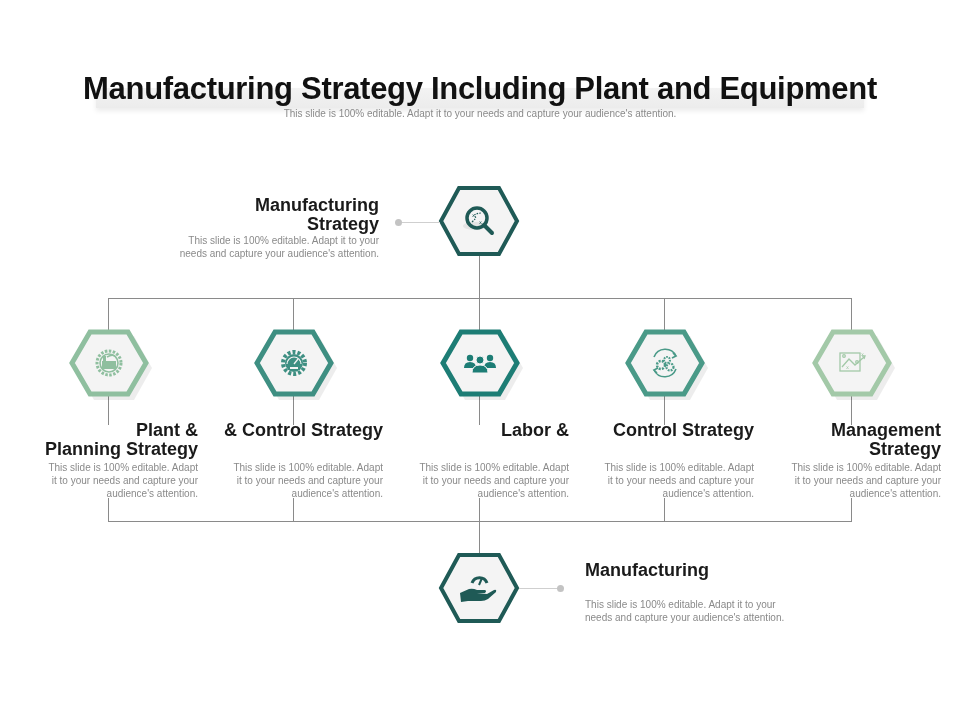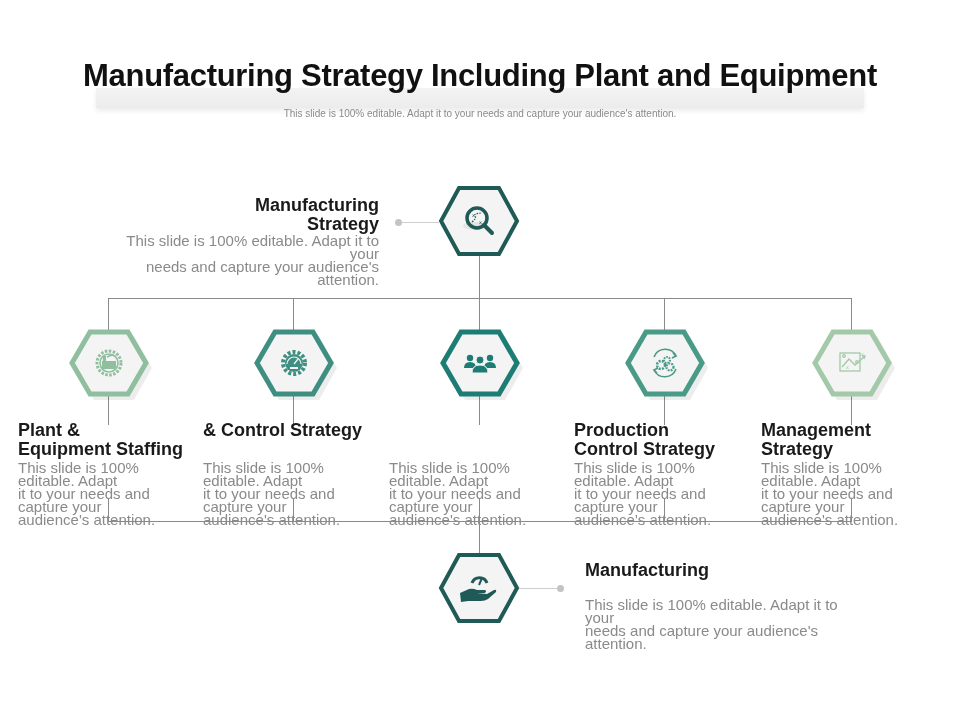--- a/index.html
+++ b/index.html
@@ -1,29 +1,29 @@
 <!DOCTYPE html>
 <html><head>
 <meta charset="utf-8">
 <style>
   html, body { margin:0; padding:0; }
   body { width:960px; height:720px; background:#ffffff; position:relative; overflow:hidden;
          font-family:"Liberation Sans", sans-serif; }
   .title-band { position:absolute; left:96px; top:88px; width:768px; height:20px;
                 background:linear-gradient(#f3f3f3,#ececec); box-shadow:0 3px 5px rgba(0,0,0,0.08); }
-  .title { position:absolute; left:0; top:58px; width:960px; text-align:center;
+  .title { position:absolute; left:0; top:71px; width:960px; text-align:center;
            font-size:31px; font-weight:bold; color:#111; letter-spacing:-0.3px; }
   .subtitle { position:absolute; left:0; top:108px; width:960px; text-align:center;
               font-size:10px; color:#8a8a8a; }
   .line { position:absolute; background:#8a8a8a; }
   .hex { position:absolute; }
   .hex svg { display:block; overflow:visible; }
   .label { position:absolute; font-weight:bold; font-size:18px; color:#1a1a1a; line-height:19px; }
-  .desc { position:absolute; font-size:15px; color:#8a8a8a; line-height:13px; }
-  .center { text-align:left; }
+  .desc { position:absolute; font-size:10px; color:#8a8a8a; line-height:13px; }
+  .center { text-align:right; }
   .right { text-align:right; }
   .dot { position:absolute; width:7px; height:7px; border-radius:50%; background:#c3c3c3; }
   .connector { position:absolute; height:1px; background:#cfcfcf; }
 </style>
 </head>
 <body>
 
 <div class="title-band"></div>
 <div class="title">Manufacturing Strategy Including Plant and Equipment</div>
 <div class="subtitle">This slide is 100% editable.  Adapt it to your needs and capture your audience's attention.</div>
@@ -144,47 +144,47 @@
       <circle cx="31" cy="27" r="1.3"></circle>
       <circle cx="44" cy="33" r="1.3"></circle>
       <text x="48" y="27" font-size="5" fill="#a3c9a8" stroke="none" font-family="DejaVu Sans, sans-serif">x</text>
       <text x="33" y="40" font-size="5" fill="#a3c9a8" stroke="none" font-family="DejaVu Sans, sans-serif">x</text>
     </g>
   </svg>
 </div>
 
 <div class="label center" style="left:18px; top:421px; width:180px;">
   <div>Plant &amp;</div>
-  <div>Equipment Staffing</div>
+  <div>Planning Strategy</div>
 </div>
 <div class="desc center" style="left:18px; top:461px; width:180px;">
   <div>This slide is 100% editable.  Adapt</div>
   <div>it to your needs and capture your</div>
   <div>audience's attention.</div>
 </div>
 
 <div class="label center" style="left:203px; top:421px; width:180px;">
   <div>&amp; Control Strategy</div>
 </div>
 <div class="desc center" style="left:203px; top:461px; width:180px;">
   <div>This slide is 100% editable.  Adapt</div>
   <div>it to your needs and capture your</div>
   <div>audience's attention.</div>
 </div>
 
 <div class="label center" style="left:389px; top:421px; width:180px;">
+  <div>Labor &amp;</div>
 </div>
 <div class="desc center" style="left:389px; top:461px; width:180px;">
   <div>This slide is 100% editable.  Adapt</div>
   <div>it to your needs and capture your</div>
   <div>audience's attention.</div>
 </div>
 
 <div class="label center" style="left:574px; top:421px; width:180px;">
-  <div>Production</div>
   <div>Control Strategy</div>
 </div>
 <div class="desc center" style="left:574px; top:461px; width:180px;">
   <div>This slide is 100% editable.  Adapt</div>
   <div>it to your needs and capture your</div>
   <div>audience's attention.</div>
 </div>
 
 <div class="label center" style="left:761px; top:421px; width:180px;">
   <div>Management</div>

